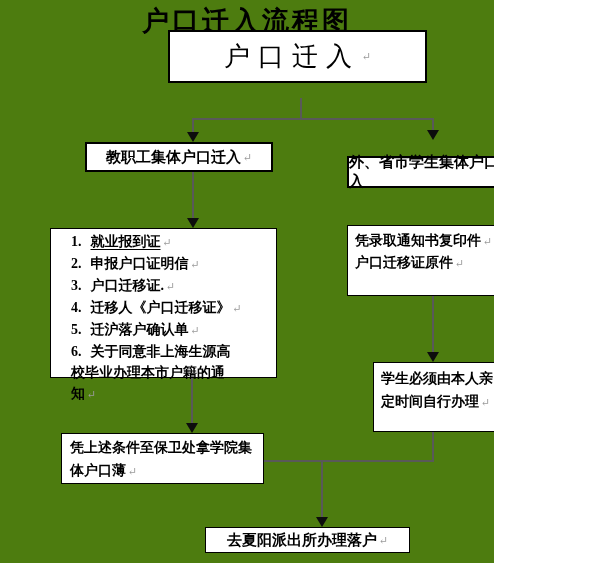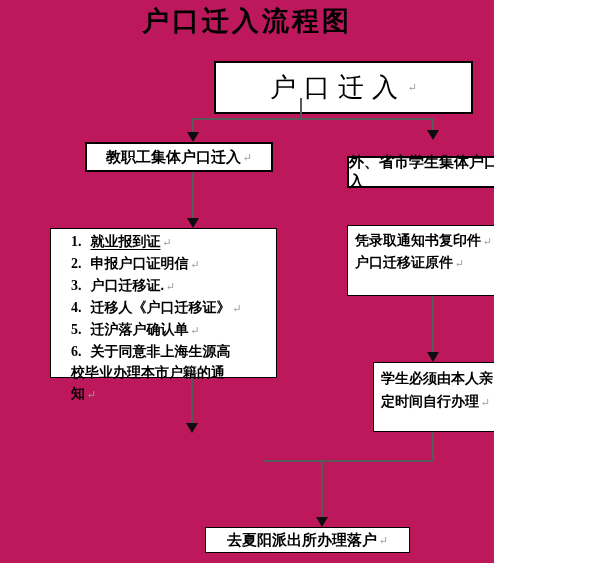--- a/index.html
+++ b/index.html
@@ -1,29 +1,29 @@
 <!DOCTYPE html>
 <html><head>
 <meta charset="utf-8">
 <style>
   html,body { margin:0; padding:0; background:#fff; }
   .canvas {
-    position:relative; width:494px; height:563px; background:#be185d;
+    position:relative; width:494px; height:563px; background:#4d7c0f;
     font-family:"Liberation Serif","DejaVu Serif",serif; color:#000;
     overflow:hidden;
   }
   .title {
     position:absolute; left:0; top:3px; width:100%;
     text-align:center; font-size:27px; font-weight:bold; letter-spacing:3px;
   }
   .box { position:absolute; box-sizing:border-box; background:#fff; border:1px solid #000; }
   .b2  { border-width:2px; }
   .center { display:flex; align-items:center; justify-content:center; }
 
-  .start-box { left:168px; top:61px; width:259px; height:53px; font-size:26px; letter-spacing:8px; font-weight:normal;margin-left:46px; }
+  .start-box { left:168px; top:30px; width:259px; height:53px; font-size:26px; letter-spacing:8px; font-weight:normal; }
   .left-branch  { left:85px;  top:142px; width:188px; height:30px; font-size:15px; font-weight:bold; }
   .right-branch { left:347px; top:156px; width:195px; height:32px; font-size:15px; font-weight:bold; }
 
   .left-list  { left:50px; top:228px; width:227px; height:150px; font-size:14px; font-weight:bold; line-height:21px; padding:2px 20px; }
   .left-list .num { display:inline-block; margin-right:9px; }
   .li.wide { padding-right:18px; }
   .u { text-decoration:underline; text-underline-offset:3px; }
 
   .right-list { left:347px; top:225px; width:195px; height:71px; font-size:14px; font-weight:bold; line-height:22px; padding:4px 7px; }
   .right-note { left:347px; top:362px; width:195px; height:70px; font-size:14px; font-weight:bold; line-height:23px; padding:4px 7px;margin-left:26px; }
@@ -85,20 +85,23 @@
   <div class="vl" style="left:432px; top:296px; height:56px;"></div>
   <div class="ah" style="left:427px; top:352px;"></div>
 
   <div class="box right-note">
     <span>学生必须由本人亲自，按规定时间自行办理</span><span class="pm">↵</span>
   </div>
 
   <div class="vl" style="left:191px; top:378px; height:45px;"></div>
   <div class="ah" style="left:186px; top:423px;"></div>
 
+  <div class="box left-collect">
+    <span>凭上述条件至保卫处拿学院集体户口薄</span><span class="pm">↵</span>
+  </div>
 
   <div class="vl" style="left:432px; top:432px; height:30px;"></div>
   <div class="hl" style="left:264px; top:460px; width:170px;"></div>
   <div class="vl" style="left:321px; top:460px; height:57px;"></div>
   <div class="ah" style="left:316px; top:517px;"></div>
 
   <div class="box center final-box">
     <span>去夏阳派出所办理落户</span>
       <span class="pm">↵</span>
   </div>

